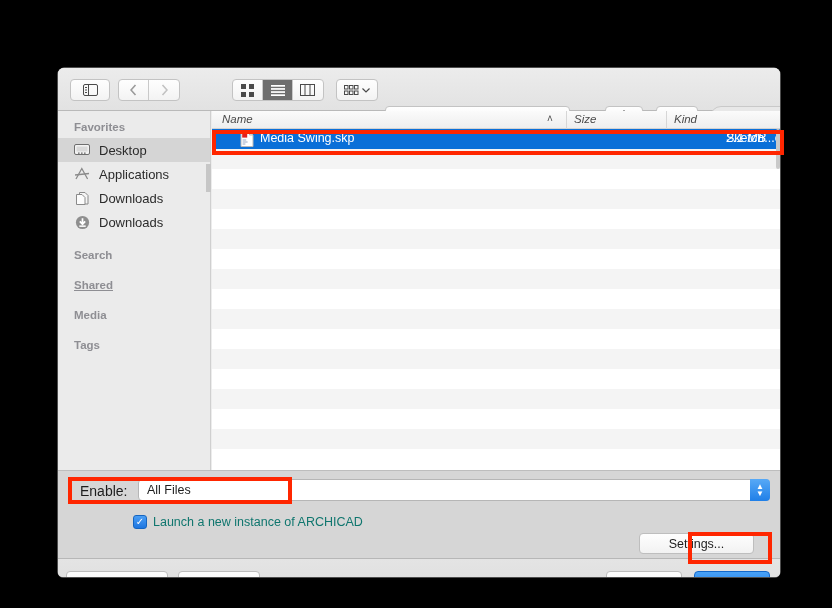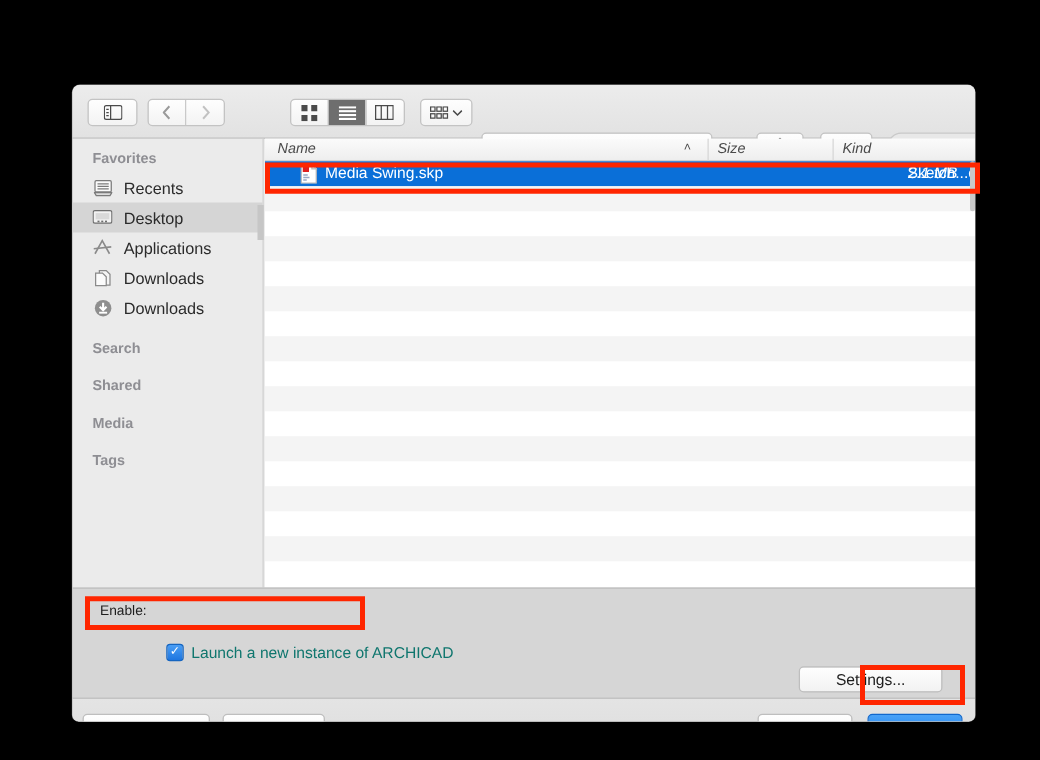--- a/index.html
+++ b/index.html
@@ -109,21 +109,21 @@
               width: 5px; height: 28px; background: #c6c6c6; }
 
   
   .accessory {
     position: absolute; left: 0; top: 402px;
     width: 722px; height: 88px;
     background: #d6d6d6;
     border-top: 1px solid #bdbdbd;
   }
   .enable-lbl { position: absolute; left: 22px; top: 12px;
-                font-size: 11px; color: #1d1d1d; }
+                font-size: 14px; color: #1d1d1d; }
   .enable-pop {
     position: absolute; left: 80px; top: 8px;
     width: 632px; height: 22px;
     background: #fff; border: 1px solid #b6b6b6; border-radius: 4px;
     display: flex; align-items: center;
   }
   .enable-pop .val { font-size: 12.5px; color: #1d1d1d; margin-left: 8px; }
   .enable-pop .stp {
     position: absolute; right: -1px; top: -1px;
     width: 20px; height: 22px;
@@ -269,32 +269,20 @@
           <line x1="7.8" y1="7.8" x2="11" y2="11" stroke="#8c8c8c" stroke-width="1.3"></line>
         </svg>
         <span class="ph">Search</span>
       </div>
     </div>
 
     <div class="sidebar">
 
       <div class="sb-head" style="margin-top:5px;">Favorites</div>
 
-      <div class="sb-item">
-        <span class="ico">
-          <svg width="15" height="15" viewBox="0 0 15 15">
-            <rect x="1" y="1.5" width="13" height="9" rx="1" fill="#fafafa" stroke="#7a7a7a"></rect>
-            <line x1="3" y1="4" x2="12" y2="4" stroke="#7a7a7a"></line>
-            <line x1="3" y1="6" x2="12" y2="6" stroke="#7a7a7a"></line>
-            <line x1="3" y1="8" x2="12" y2="8" stroke="#7a7a7a"></line>
-            <path d="M0.5 11 H14.5 L13 13.5 H2 Z" fill="#dcdcdc" stroke="#7a7a7a"></path>
-          </svg>
-        </span>
-        <span>Recents</span>
-      </div>
 
       <div class="sb-item sel">
         <span class="ico">
           <svg width="16" height="13" viewBox="0 0 16 13">
             <rect x="0.5" y="0.5" width="15" height="10" rx="1.5" fill="#f2f2f2" stroke="#6e6e6e"></rect>
             <rect x="2.5" y="2.5" width="11" height="5" fill="#d9d9d9"></rect>
             <rect x="4" y="8.5" width="1.6" height="1.3" fill="#6e6e6e"></rect>
             <rect x="7" y="8.5" width="1.6" height="1.3" fill="#6e6e6e"></rect>
             <rect x="10" y="8.5" width="1.6" height="1.3" fill="#6e6e6e"></rect>
           </svg>
@@ -327,21 +315,21 @@
           <svg width="15" height="15" viewBox="0 0 15 15">
             <circle cx="7.5" cy="7.5" r="6.6" fill="#8e8e8e"></circle>
             <path d="M7.5 3.2 V8.6 M4.8 6.4 L7.5 9.2 L10.2 6.4" fill="none" stroke="#fff" stroke-width="1.7"></path>
             <rect x="4.3" y="10.4" width="6.4" height="1.5" fill="#fff"></rect>
           </svg>
         </span>
         <span>Downloads</span>
       </div>
 
       <div class="sb-head" style="margin-top:10px;">Search</div>
-      <div class="sb-head" style="margin-top:8px;">Shared</div>
+      <div class="sb-head" style="margin-top:8px;text-decoration:underline;">Shared</div>
       <div class="sb-head" style="margin-top:8px;">Media</div>
       <div class="sb-head" style="margin-top:8px;">Tags</div>
     </div>
 
     <div class="sbscroll"></div>
 
     <div class="filearea">
 
       <div class="colhead">
         <span class="c" style="left:10px;">Name</span>
@@ -385,20 +373,26 @@
           <div class="row alt"></div>
           <div class="row"></div>
         </div>
 
       <div class="vscroll"></div>
     </div>
 
     <div class="accessory">
       <span class="enable-lbl">Enable:</span>
 
+      <div class="enable-pop">
+        <span class="val">All Files</span>
+        <span class="stp">
+          ▲<br>▼
+        </span>
+      </div>
 
       <div class="chk-wrap">
         <span class="chkbox">
           <span>✓</span>
         </span>
         <span class="chk-lbl">Launch a new instance of ARCHICAD</span>
       </div>
 
       <div class="btn" style="left:581px;top:62px;width:115px;height:21px;">
         <span>Settings...</span>

